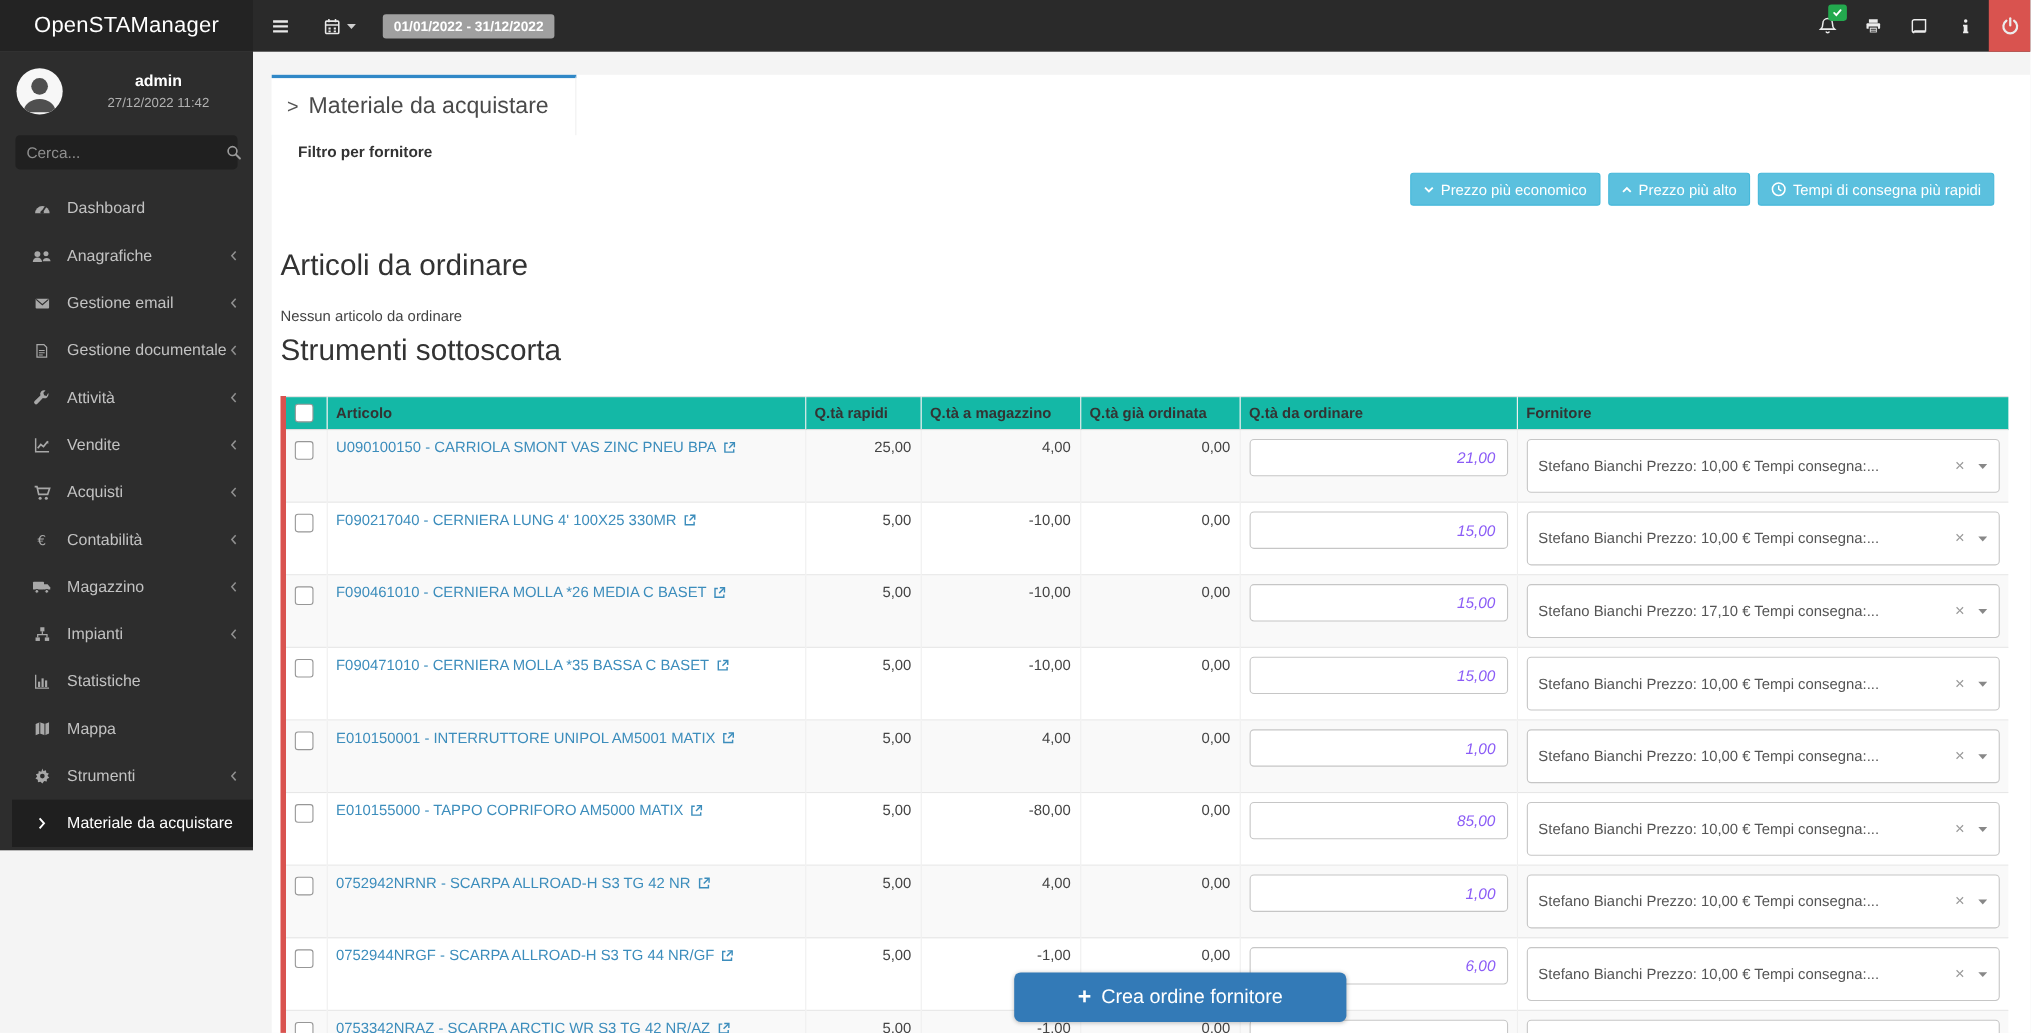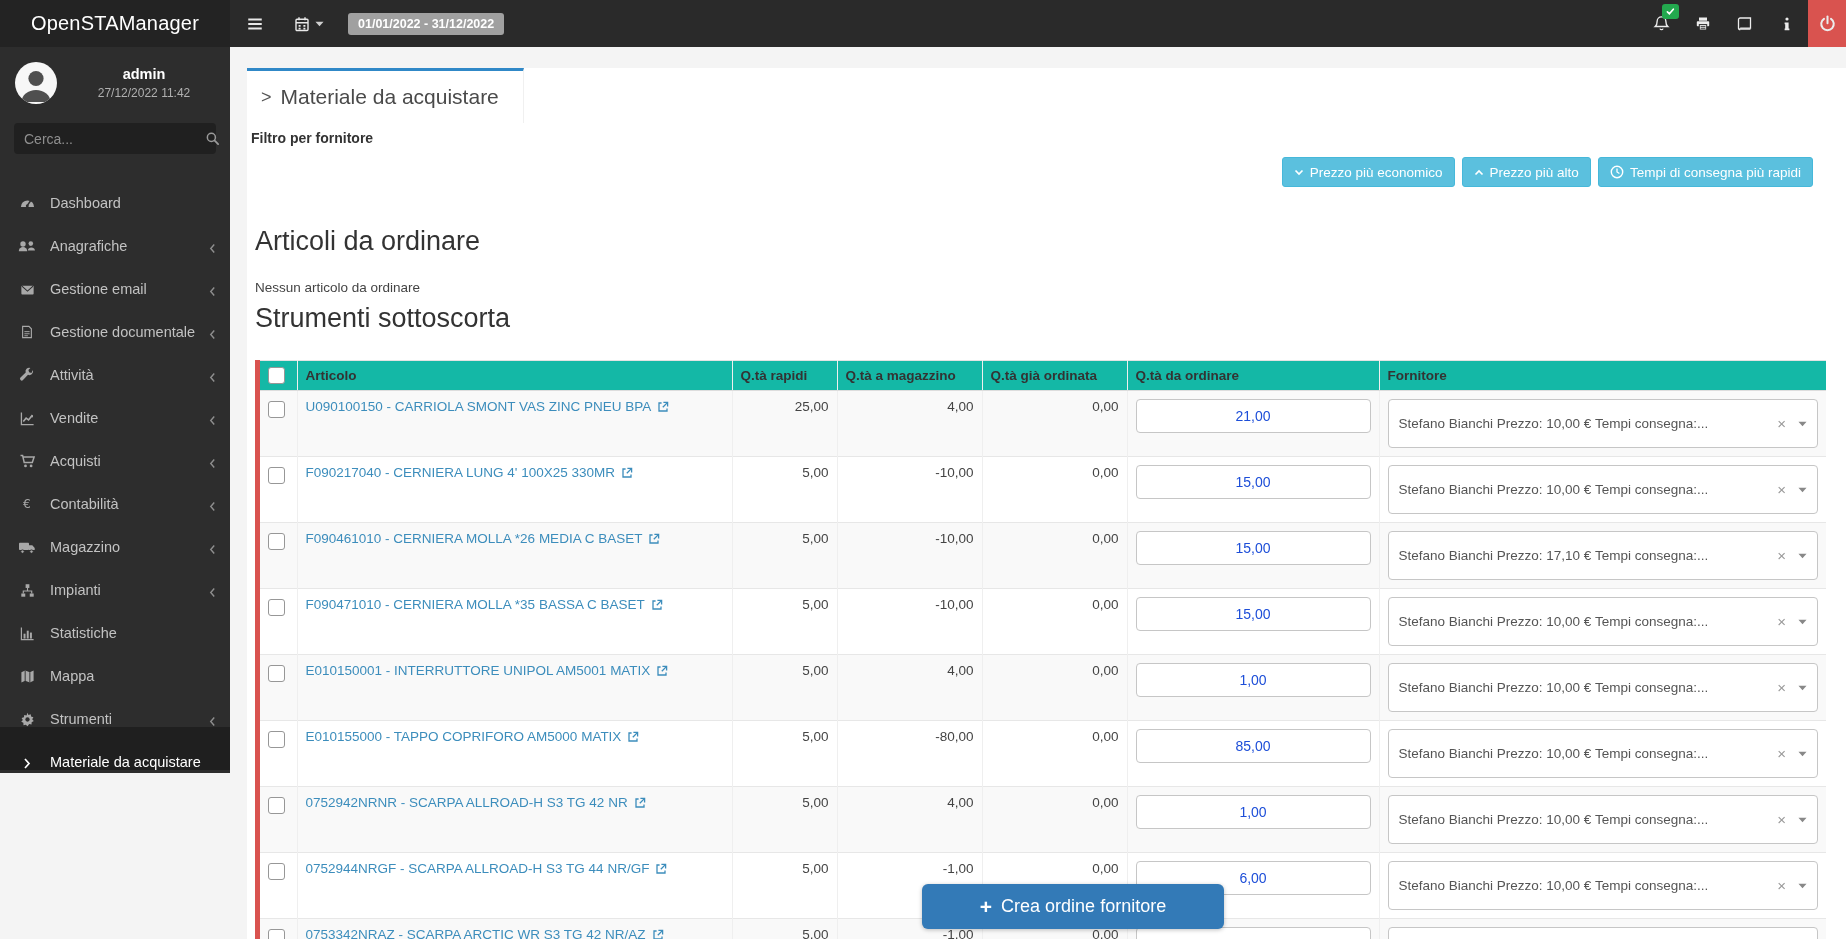--- a/index.html
+++ b/index.html
@@ -24,36 +24,36 @@
   .user-panel { display:flex; align-items:center; padding:14px 12px 10px 14px; gap:12px; }
   .user-texts { flex:1; text-align:center; }
   .user-name { color:#fff; font-weight:bold; font-size:14.5px; margin-bottom:4px; }
   .user-date { color:#b0b0b0; font-size:12px; }
   .search-box { margin:8px 14px 14px 14px; height:31px; background:#202020; border-radius:4px;
                 display:flex; align-items:center; padding:0 10px; }
   .search-box input { flex:1; background:transparent; border:none; outline:none; color:#cfcfcf; font-size:14px; font-family:inherit; }
   .search-box input::placeholder { color:#8f8f8f; }
   .search-ico { color:#9a9a9a; display:flex; }
   .menu { margin-top:6px; }
-  .menu-item { height:43px; display:flex; align-items:flex-end; padding:0 14px 0 16px; color:#c2c2c2; font-size:14.5px; cursor:pointer; }
+  .menu-item { height:43px; display:flex; align-items:center; padding:0 14px 0 16px; color:#c2c2c2; font-size:14.5px; cursor:pointer;margin-left:11px; }
   .menu-item .mi-icon { width:22px; display:flex; justify-content:center; color:#a8a8a8; margin-right:12px; flex:none; }
   .menu-item .mi-label { flex:1; white-space:nowrap; }
   .menu-item .mi-chev { color:#8f8f8f; display:flex; }
   .menu-item.active { background:#1f1f1f; color:#fff; }
   .menu-item.active .mi-icon { color:#fff; }
 
   
   .main { position:absolute; left:230px; top:47px; right:0; bottom:0; background:#f4f4f4; }
   .panel { position:absolute; left:17px; top:21px; right:0; bottom:0; background:#fff; }
   .tab { position:absolute; left:0; top:0; width:277px; height:55px; background:#fff;
          border-top:3px solid #3088c7; border-right:1px solid #f0f0f0;
          display:flex; align-items:center; padding-left:14px; font-size:21px; color:#4a4a4a; cursor:pointer; }
   .tab .tab-arrow { margin-right:9px; font-size:18px; color:#555; }
 
-  .filter-label { position:absolute; left:4px; top:62px; font-size:14px; font-weight:bold; color:#333; }
+  .filter-label { position:absolute; left:24px; top:62px; font-size:14px; font-weight:bold; color:#333; }
   .filter-select { position:absolute; left:8px; top:88px; width:368px; height:34px; border:1px solid #c6c6c6; border-radius:4px;
                    background:#fff; display:flex; align-items:center; padding:0 12px; cursor:pointer; }
   .filter-select .ph { flex:1; color:#999; font-size:14.5px; }
   .filter-select .caret { color:#888; display:flex; }
 
   .sort-buttons { position:absolute; right:33px; top:89px; display:flex; gap:7px; }
   .btn-info { display:flex; align-items:center; gap:6px; background:#5bc0de; border:1px solid #46b8da; color:#fff;
               font-size:13.5px; height:30px; padding:0 11px; border-radius:3px; cursor:pointer; font-family:inherit; }
 
   .h-section { position:absolute; left:8px; font-size:27px; font-weight:400; color:#333; }
@@ -67,22 +67,22 @@
   table.sotto { border-collapse:collapse; table-layout:fixed; width:1566px; background:#fff; }
   table.sotto th { height:30px; font-size:13.5px; font-weight:bold; color:#333; text-align:left; padding:0 8px;
                    border-top:1px solid #e3e3e3; border-bottom:1px solid #ddd; border-right:1px solid #efefef; background:#14b8a6; }
   table.sotto td { height:60px; vertical-align:top; padding:8px 8px; font-size:13.5px; color:#444;
                    border-top:1px solid #e7e7e7; border-right:1px solid #efefef; }
   table.sotto th:last-child, table.sotto td:last-child { border-right:none; }
   table.sotto tbody tr:nth-child(odd) { background:#f9f9f9; }
   td.num { text-align:right; padding-right:12px; padding-top:10px; }
   .chk { width:17px; height:17px; border:1.5px solid #979797; border-radius:3px; background:#fff; margin-top:2px; cursor:pointer; }
   a.article { color:#3c8dbc; text-decoration:none; display:inline-flex; align-items:center; gap:6px; cursor:pointer; }
-  .qty-input { width:100%; height:34px; border:1px solid #c6c6c6; border-radius:4px; text-align:center;
-               padding:0 10px; font-size:14px; color:#1d4ed8; font-family:inherit; background:#fff; }
+  .qty-input { width:100%; height:34px; border:1px solid #c6c6c6; border-radius:4px; text-align:right;
+               padding:0 10px; font-size:14px; color:#8b5cf6; font-family:inherit; background:#fff;font-style:italic; }
   .supplier { width:100%; height:49px; border:1px solid #c6c6c6; border-radius:4px; background:#fff;
               display:flex; align-items:center; padding:0 10px; cursor:pointer; }
   .supplier .sup-text { flex:1; font-size:13.5px; color:#555; white-space:nowrap; overflow:hidden; }
   .supplier .sup-x { color:#999; font-size:15px; margin:0 12px 0 6px; cursor:pointer; }
   .supplier .caret { color:#888; display:flex; }
 
   .create-btn { position:absolute; left:922px; top:884px; width:302px; height:45px; background:#337ab7; border:none;
                 border-radius:6px; color:#fff; font-size:18px; font-family:inherit; display:flex; align-items:center;
                 justify-content:center; gap:9px; cursor:pointer; z-index:40; box-shadow:0 1px 4px rgba(0,0,0,.25); }
   .create-btn .plus { font-size:21px; font-weight:bold; line-height:1; }

